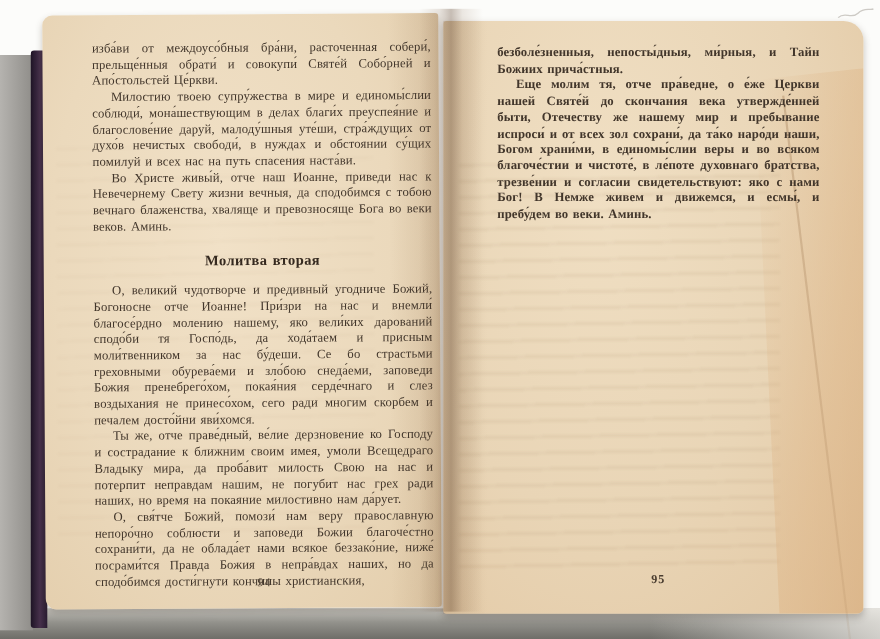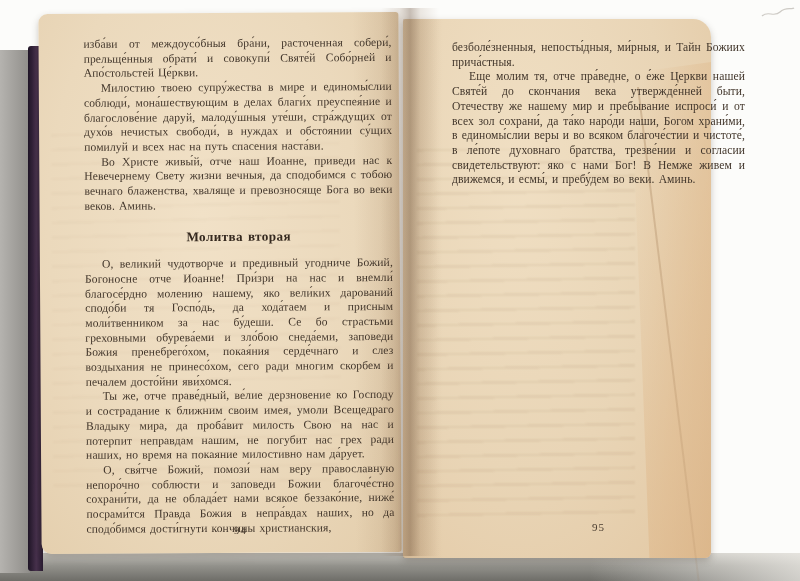--- a/index.html
+++ b/index.html
@@ -33,23 +33,24 @@
     position:absolute;
     box-shadow:0 3px 7px rgba(70,58,45,.28);
   }
   .page-left{
     left:40px;top:13px;width:360px;height:540px;
     transform:rotate(-0.35deg);
     border-radius:9px 3px 3px 10px;
     background:radial-gradient(ellipse at 45% 38%,#f1e1c7 0%,#ebd9bc 55%,#e3cdab 100%);
   }
   .page-right{
-    left:403px;top:19px;width:308px;height:539px;
+    left:403px;top:19px;width:382px;height:539px;
     border-radius:3px 18px 6px 3px;
     background:radial-gradient(ellipse at 38% 28%,#f0dfc3 0%,#e9d5b6 55%,#e2c7a2 100%);
+    font-weight:bold;
   }
   .inner-shade-left{ 
     position:absolute;top:0;bottom:0;right:0;width:46px;
     background:linear-gradient(to right,rgba(122,86,52,0),rgba(122,86,52,.16));
     border-radius:0 3px 3px 0;
   }
   .inner-shade-right{ 
     position:absolute;top:0;bottom:0;left:0;width:40px;
     background:linear-gradient(to left,rgba(122,86,52,0),rgba(122,86,52,.18));
   }

